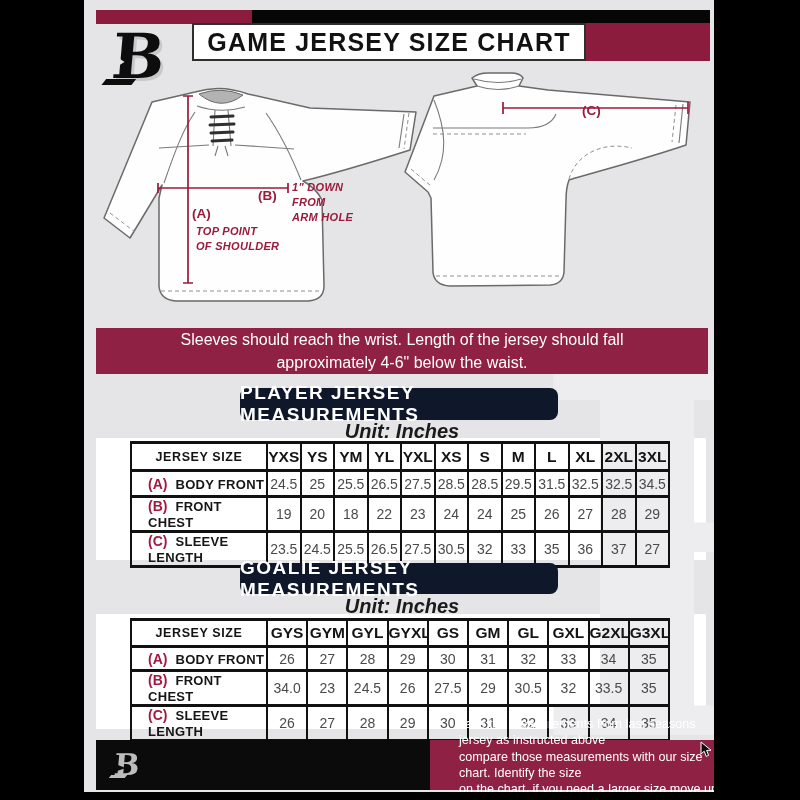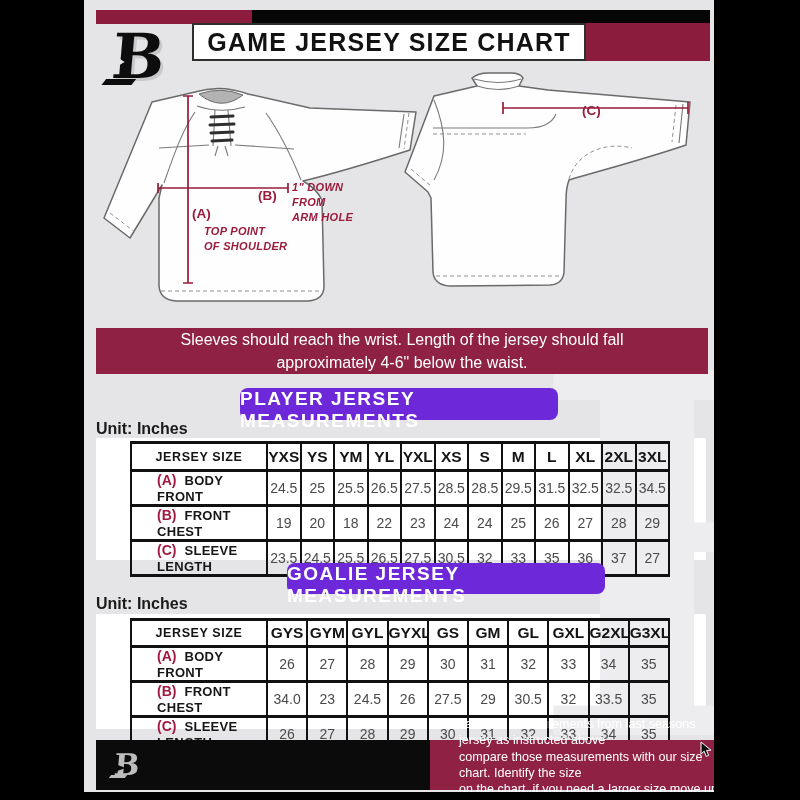--- a/index.html
+++ b/index.html
@@ -46,46 +46,46 @@
   .diag-label{color:#9A1B3C;z-index:12;font-style:italic;}
   .diag-key{font-weight:800;font-size:13.5px;font-style:normal;}
   .diag-note{font-weight:700;font-size:11px;line-height:1.35;white-space:pre-line;letter-spacing:0.3px;}
 
   
   #banner{left:96px;top:328px;width:612px;height:46px;background:#8E2144;z-index:10;
           display:flex;align-items:center;justify-content:center;}
   #banner .t{color:#fff;font-size:16px;line-height:1.45;text-align:center;white-space:pre-line;}
 
   
-  .sec-head{background:#6d28d9;border-radius:8px;z-index:10;display:flex;
+  .sec-head{background:#0f172a;border-radius:8px;z-index:10;display:flex;align-items:center;
             justify-content:center;}
   .sec-head .t{color:#fff;font-weight:900;font-size:19px;letter-spacing:1.5px;}
   #player-head{left:240px;top:388px;width:318px;height:32px;}
-  #goalie-head{left:240px;top:563px;width:318px;height:31px;margin-left:47px;}
-  .unit{z-index:10;font-weight:bold;font-size:16px;color:#1a1a1a;
-        width:612px;left:96px;text-align:left;}
+  #goalie-head{left:240px;top:563px;width:318px;height:31px;}
+  .unit{z-index:10;font-weight:bold;font-style:italic;font-size:20px;color:#1a1a1a;
+        width:612px;left:96px;text-align:center;}
   #player-unit{top:420px;} #goalie-unit{top:595px;}
 
   
   .panel{background:#fff;z-index:1;}
   #player-panel{left:96px;top:438px;width:610px;height:122px;}
   #goalie-panel{left:96px;top:614px;width:610px;height:115px;}
 
   
   .table-wrap{z-index:10;}
   #player-table-wrap{left:130px;top:441px;}
   #goalie-table-wrap{left:130px;top:618px;}
   table.size-table{border-collapse:collapse;table-layout:fixed;width:540px;background:transparent;}
   .size-table th,.size-table td{border-left:2px solid #111;border-right:2px solid #111;
       border-top:3px solid #111;border-bottom:3px solid #111;
       text-align:center;vertical-align:middle;padding:0;overflow:hidden;}
   .size-table th{font-size:15.5px;font-weight:bold;color:#141414;}
   .size-table th.label-col{font-size:12.5px;letter-spacing:0.6px;font-weight:bold;}
   .size-table td{font-size:14px;color:#4a4a4a;}
-  .size-table td.label-col{text-align:left;padding-left:25px;}
+  .size-table td.label-col{text-align:left;padding-left:16px;}
   .size-table col.c0{width:136px;}
   .row-key{color:#A31840;font-weight:800;font-size:14px;margin-right:8px;}
   .row-label{color:#161616;font-weight:bold;font-size:13px;letter-spacing:0.3px;}
   #player-table-wrap th{height:25px;} #player-table-wrap td{height:23px;}
   #goalie-table-wrap th{height:24px;} #goalie-table-wrap td{height:21px;}
 
   
   #footer-black{left:96px;top:740px;width:334px;height:50px;background:#0b0b0b;z-index:10;
         display:flex;align-items:center;padding-left:18px;box-sizing:border-box;}
   #footer-maroon{left:430px;top:740px;width:278px;height:50px;background:#8E2144;z-index:10;
@@ -147,21 +147,21 @@
     <path class="seam" d="M76,9 Q100,16 123,9"></path>
     <path class="stitch" d="M38,206 L163,206"></path>
     <path class="seam" d="M285,34 L281,73"></path>
     <path class="stitch" d="M278,35 L274,72"></path>
     <path class="stitch" d="M13,99 L33,116"></path>
     <path class="stitch" d="M171,109 C178,84 205,71 234,78"></path>
     <path class="meas" d="M105,38 L290,38 M105,32 L105,44 M290,32 L290,44"></path>
   </svg>
 
   <div class="abs diag-label diag-key" style="left:192px;top:206px;">(A)</div>
-  <div class="abs diag-label diag-note" style="left:196px;top:224px;width:110px;margin-left:8px;">TOP POINT
+  <div class="abs diag-label diag-note" style="left:196px;top:224px;width:110px;">TOP POINT
 OF SHOULDER</div>
   <div class="abs diag-label diag-key" style="left:258px;top:188px;">(B)</div>
   <div class="abs diag-label diag-note" style="left:292px;top:180px;width:80px;">1" DOWN
 FROM
 ARM HOLE</div>
   <div class="abs diag-label diag-key" style="left:582px;top:103px;">(C)</div>
 
   <div class="abs" id="banner">
     <div class="t">Sleeves should reach the wrist. Length of the jersey should fall
 approximately 4-6" below the waist.</div>

